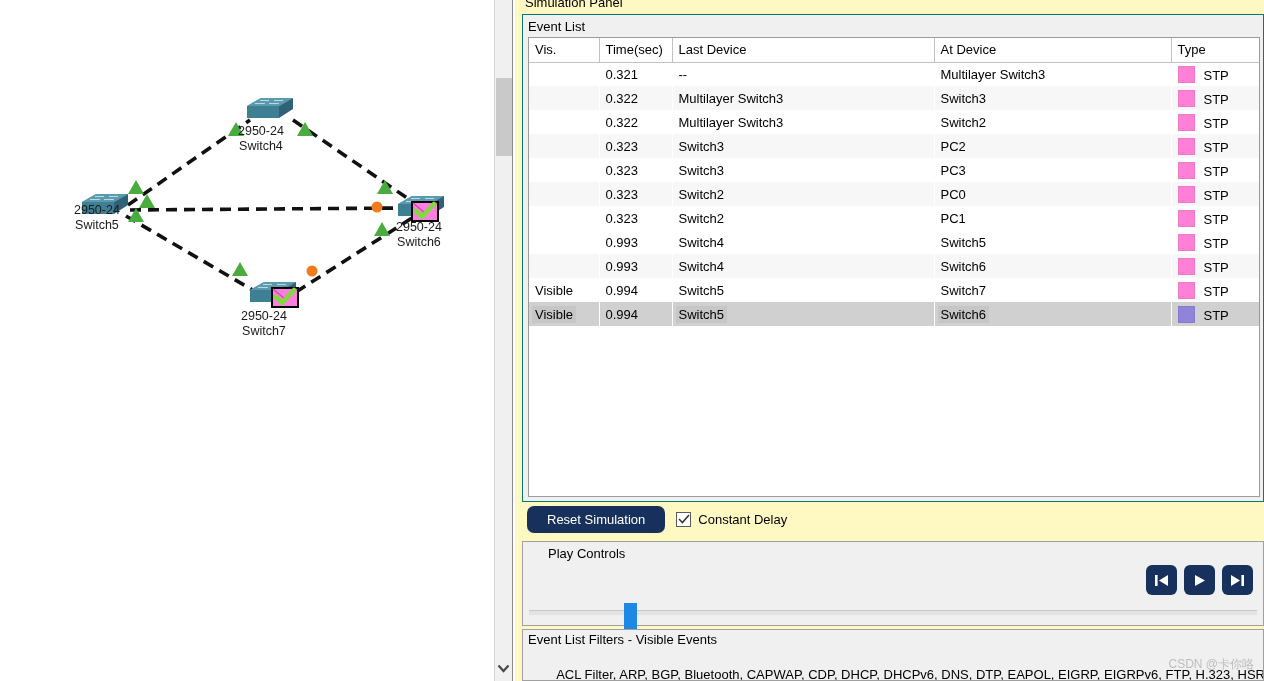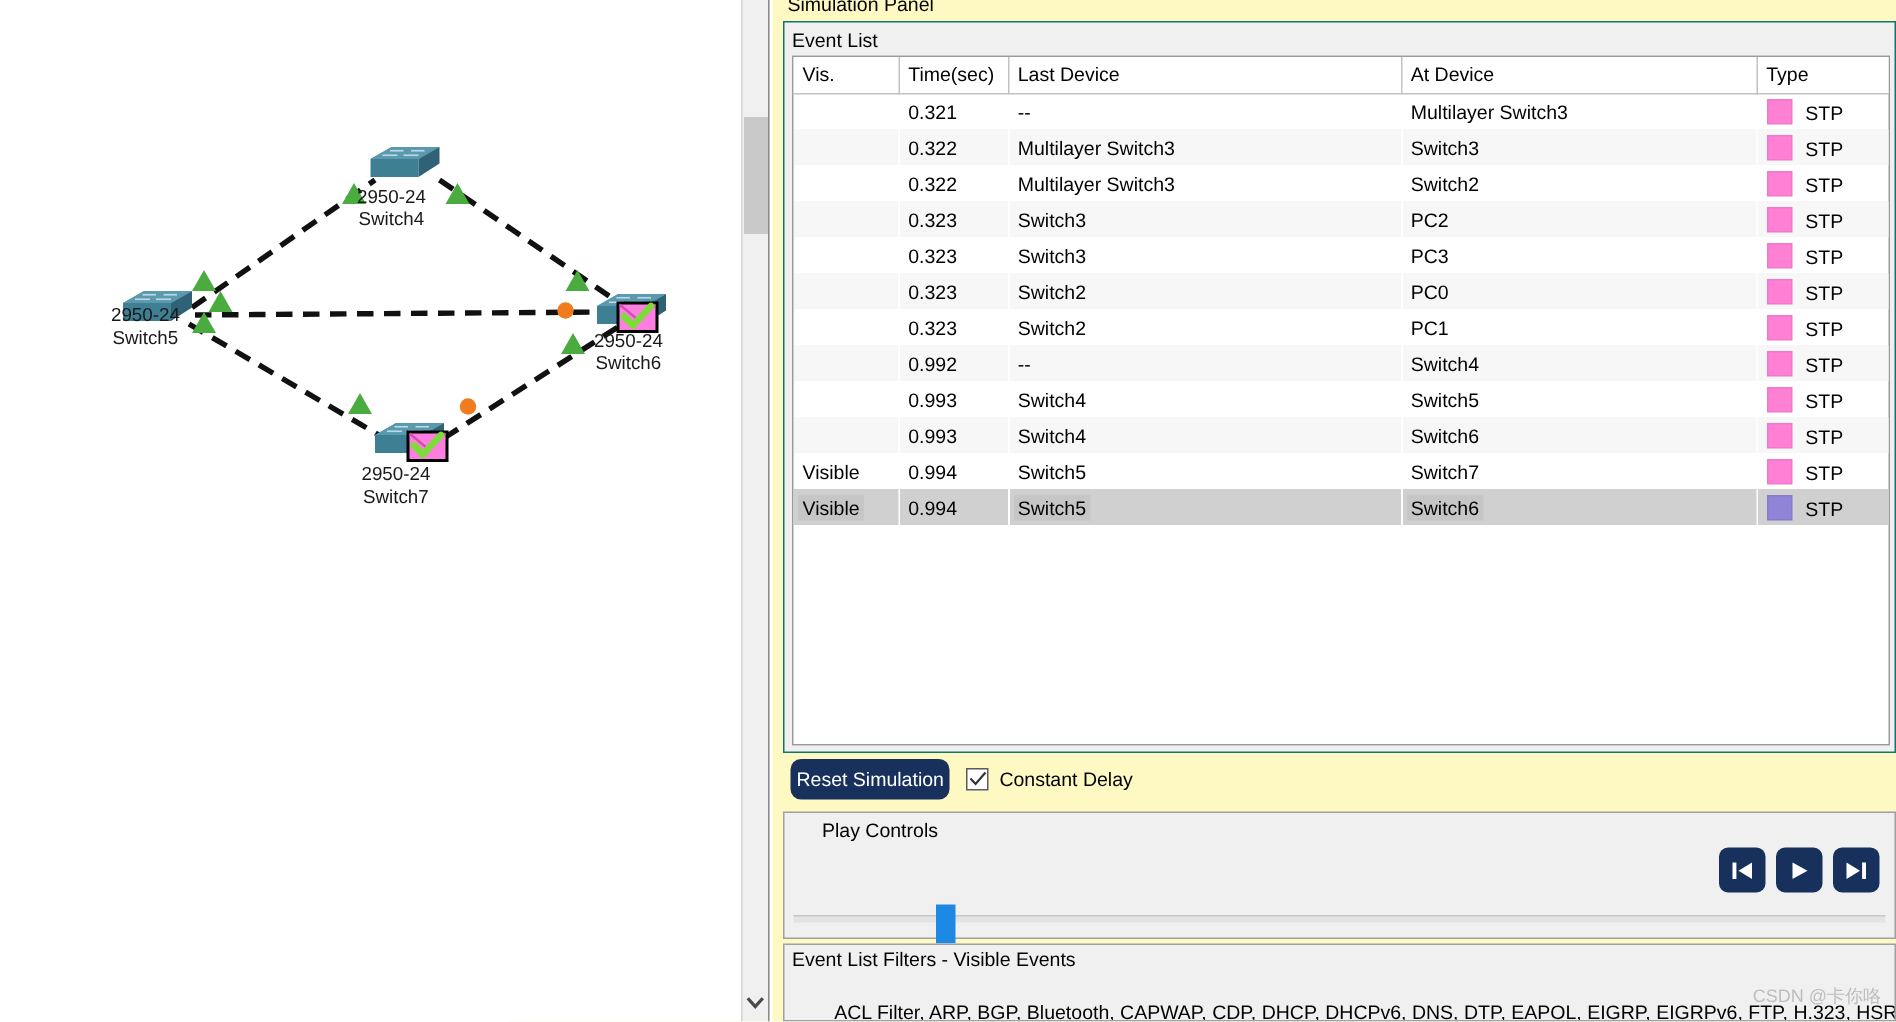--- a/index.html
+++ b/index.html
@@ -128,21 +128,21 @@
   
   #reset-row {
     position: absolute; left: 12px; top: 506px;
     display: flex; align-items: center; gap: 11px;
   }
   #reset-btn {
     background: #17315c;
     color: #ffffff;
     border: none;
     border-radius: 7px;
-    padding: 6px 4px;
+    padding: 6px 20px;
     font-size: 13px;
     font-family: "Liberation Sans", sans-serif;
     cursor: pointer;
     height: 27px;
     line-height: 15px;
   }
   .chk-wrap { display: flex; align-items: center; gap: 7px; cursor: pointer; }
   .chk-box {
     width: 15px; height: 15px;
     border: 1px solid #5a5a5a;
@@ -410,32 +410,20 @@
                     <span class="swatch" style="background: rgb(255, 128, 213);"></span>
                     <span>STP</span>
                   </div>
                 </td>
               </tr>
               <tr>
                 <td class="c-vis"></td>
                 <td class="c-time">0.323</td>
                 <td class="c-last">Switch2</td>
                 <td class="c-at">PC1</td>
-                <td class="c-type">
-                  <div class="type-cell">
-                    <span class="swatch" style="background: rgb(255, 128, 213);"></span>
-                    <span>STP</span>
-                  </div>
-                </td>
-              </tr>
-              <tr class="row-alt">
-                <td class="c-vis"></td>
-                <td class="c-time">0.992</td>
-                <td class="c-last">--</td>
-                <td class="c-at">Switch4</td>
                 <td class="c-type">
                   <div class="type-cell">
                     <span class="swatch" style="background: rgb(255, 128, 213);"></span>
                     <span>STP</span>
                   </div>
                 </td>
               </tr>
               <tr>
                 <td class="c-vis"></td>
                 <td class="c-time">0.993</td>

